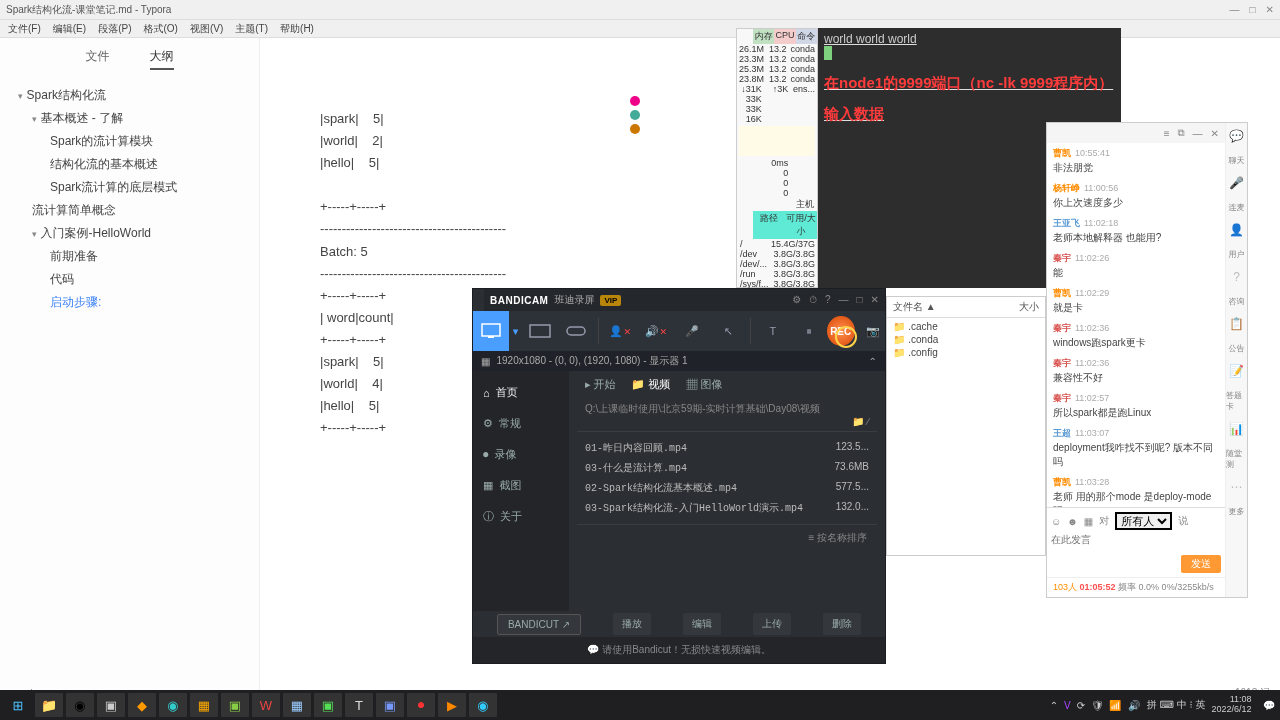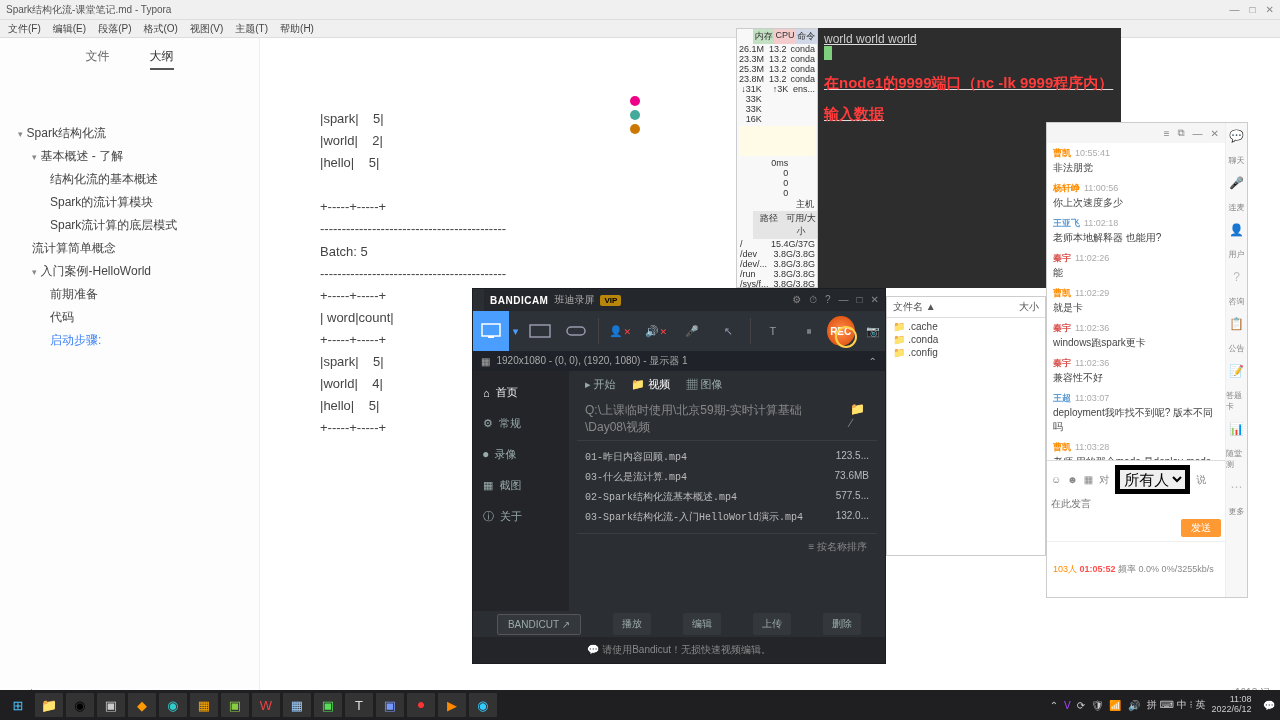--- a/index.html
+++ b/index.html
@@ -10,21 +10,21 @@
 .typora-title { height: 20px; background: #f0f0f0; border-bottom: 1px solid #ddd; font-size: 10px; padding: 2px 6px; color: #555; display: flex; align-items: center; }
 .typora-title .win-controls { margin-left: auto; display: flex; gap: 10px; color: #888; }
 .typora-menu { height: 18px; background: #f0f0f0; font-size: 10px; padding: 0 6px; display: flex; gap: 8px; color: #444; border-bottom: 1px solid #ddd; }
 .typora-menu span { padding: 2px 2px; }
 .typora-body { display: flex; height: calc(100% - 38px); }
 .sidebar { width: 260px; border-right: 1px solid #eee; background: #fdfdfd; padding-top: 6px; }
 .sidebar-tabs { display: flex; justify-content: center; gap: 40px; font-size: 12px; color: #666; padding: 4px 0; }
 .sidebar-tabs .active { color: #333; border-bottom: 2px solid #555; padding-bottom: 3px; }
 .outline { padding: 10px 6px; font-size: 12px; color: #444; }
 .outline div { padding: 3px 4px; cursor: pointer; white-space: nowrap; }
-.lvl0 { margin-left: 8px; margin-top: 38px; } .lvl1 { margin-left: 22px; } .lvl2 { margin-left: 40px; }
+.lvl0 { margin-left: 8px; } .lvl1 { margin-left: 22px; } .lvl2 { margin-left: 40px; }
 .outline .caret::before { content: "▸"; color: #888; margin-right: 4px; font-size: 9px; display:inline-block;}
 .outline .open::before { content: "▾"; }
 .outline .sel { color: #3b82f6; }
 
 .editor { flex: 1; padding: 10px 30px; font-family: Consolas, monospace; font-size: 13px; color: #444; white-space: pre; overflow: hidden; position: relative; }
 .gutter-strip { position:absolute; left:370px; top:28px; width:12px; height:250px; }
 .gutter-strip span{ display:block; width:10px;height:10px;border-radius:50%; margin-bottom:4px;}
 .bookmarks { position:absolute; left:365px; top:300px; font-size:9px; color:#888; transform: rotate(-90deg); transform-origin:left top;}
 .editor-content { margin-left: 30px; line-height: 1.7; }
 
@@ -65,21 +65,21 @@
 .bc-toolbar .sep{ width:1px; height:26px; background:#444; margin:0 4px;}
 .bc-toolbar .camera{ width:30px; text-align:center; color:#ccc;}
 .bc-info{ height:20px; background:#1f2228; display:flex; align-items:center; padding:0 8px; font-size:10px; color:#aaa;}
 .bc-body{ display:flex; height:calc(100% - 22px - 40px - 20px - 26px - 26px);}
 .bc-side{ width:96px; background:#232529; padding:6px 0;}
 .bc-side div{ padding:8px 10px; font-size:11px; color:#9aa; display:flex; align-items:center; gap:6px; cursor:pointer;}
 .bc-side div:first-child{ color:#eee;}
 .bc-main{ flex:1; background:#2b2e33; padding:0 8px;}
 .bc-tabs{ display:flex; gap:16px; padding:6px 8px; font-size:11px; color:#9aa;}
 .bc-tabs .on{ color:#fff;}
-.bc-path{ font-size:12px; color:#888; padding:4px 8px; border-bottom:1px solid #3a3d42; display:flex;}
+.bc-path{ font-size:10px; color:#888; padding:4px 8px; border-bottom:1px solid #3a3d42; display:flex;flex-direction:column;}
 .bc-path .folder{ margin-left:auto; color:#888;}
 .bc-files{ padding:6px 0;}
 .bc-files .row{ display:flex; padding:3px 8px; font-size:10px; color:#bbb;}
 .bc-files .row span:first-child{ flex:1;font-family:Liberation Mono, monospace;}
 .bc-sortbar{ text-align:right; font-size:10px; color:#888; padding:6px 10px; border-top:1px solid #3a3d42;}
 .bc-actions{ height:26px; display:flex; align-items:center; gap:0; padding:0 8px; }
 .bc-actions .ab{ flex:1; text-align:center; font-size:10px; color:#9aa; background:#34373c; margin:0 16px; padding:4px 0; border-radius:2px; cursor:pointer;}
 .bc-actions .bandicut{ flex:0 0 84px; border:1px solid #555; }
 .bc-footer{ height:26px; display:flex; align-items:center; justify-content:center; font-size:10px; color:#888; background:#232529;}
 
@@ -98,25 +98,25 @@
 .chat-msgs{ flex:1; overflow:hidden; padding:4px 6px;}
 .msg{ margin-bottom:6px;}
 .msg .u{ font-size:9px;}
 .msg .u .name{ color:#ff8c00; font-weight:bold;}
 .msg .u .name.blue{ color:#5b9bd5;}
 .msg .u .name.red{ color:#d9534f;}
 .msg .u .time{ color:#aaa; margin-left:4px;}
 .msg .t{ color:#444; font-size:10px; padding:1px 0;}
 .chat-input{ border-top:1px solid #ddd; padding:4px;}
 .chat-input-bar{ display:flex; gap:6px; align-items:center; color:#888; margin-bottom:3px;}
-.chat-input-bar select{ font-size:15px; border:5px solid #000000;}
+.chat-input-bar select{ font-size:11px; border:2px solid #000000;}
 .chat-input textarea{ width:100%; height:20px; border:none; resize:none; font-size:10px; color:#aaa;}
 .chat-send{ text-align:right;}
 .chat-send button{ background:#ff9933; border:none; color:#fff; font-size:10px; padding:2px 10px; border-radius:2px;}
-.chat-status{ font-size:9px; color:#888; padding:21px 6px; border-top:1px solid #eee;}
+.chat-status{ font-size:9px; color:#888; padding:3px 6px; border-top:1px solid #eee;}
 .chat-status .online{ color:#ff8c00;}
 .chat-status .timer{ color:#ff5050; font-weight:bold;}
 .chat-side{ width:22px; background:#f7f7f7; border-left:1px solid #eee; display:flex; flex-direction:column; align-items:center; padding-top:6px; gap:10px;}
 .chat-side .sic{ width:16px;height:16px; color:#bbb; font-size:12px; text-align:center;}
 .chat-side .sic.active{ color:#ff8c00;}
 .chat-side .lbl{ font-size:8px; color:#888;}
 
 
 .taskbar{ position:absolute; bottom:0; left:0; width:1280px; height:30px; background:#1f1f22; display:flex; align-items:center; padding:0 4px; gap:3px;}
 .taskbar .tb{ width:28px; height:24px; display:flex; align-items:center; justify-content:center; font-size:13px; border-radius:1px;}
@@ -149,22 +149,22 @@
   </div>
   <div class="typora-body">
     <div class="sidebar">
       <div class="sidebar-tabs">
         <span>文件</span>
         <span class="active">大纲</span>
       </div>
       <div class="outline" id="outline">
           <div class="lvl0 caret open">Spark结构化流</div>
           <div class="lvl1 caret open">基本概述 - 了解</div>
+          <div class="lvl2">Spark的流计算模块</div>
           <div class="lvl2">结构化流的基本概述</div>
-          <div class="lvl2">Spark的流计算模块</div>
           <div class="lvl2">Spark流计算的底层模式</div>
           <div class="lvl1">流计算简单概念</div>
           <div class="lvl1 caret open">入门案例-HelloWorld</div>
           <div class="lvl2">前期准备</div>
           <div class="lvl2">代码</div>
           <div class="lvl2 sel">启动步骤:</div>
         </div>
     </div>
     <div class="editor">
       <div class="bookmarks">Bookmarks</div>
@@ -265,21 +265,21 @@
           <span>0</span>
           <span></span>
         </div>
         <div>
           <span></span>
           <span>0</span>
           <span></span>
         </div>
       </div>
     <div style="text-align:right;font-size:9px;padding-right:3px;">主机</div>
-    <div class="sysmon-hdr" style="background:#e5e5e5;">
+    <div class="sysmon-hdr" style="background:#5eead4;">
       <span>路径</span>
       <span>可用/大小</span>
     </div>
     <div class="sysmon-disk" id="sysmon-disk">
         <div>
           <span>/</span>
           <span>15.4G/37G</span>
         </div>
         <div>
           <span>/dev</span>
@@ -476,20 +476,24 @@
           <div class="u"><span class="name">曹凯</span><span class="time">11:02:29</span></div>
           <div class="t">就是卡</div>
         </div>
         <div class="msg">
           <div class="u"><span class="name red">秦宇</span><span class="time">11:02:36</span></div>
           <div class="t">windows跑spark更卡</div>
         </div>
         <div class="msg">
           <div class="u"><span class="name red">秦宇</span><span class="time">11:02:36</span></div>
           <div class="t">兼容性不好</div>
+        </div>
+        <div class="msg">
+          <div class="u"><span class="name red">秦宇</span><span class="time">11:02:57</span></div>
+          <div class="t">所以spark都是跑Linux</div>
         </div>
         <div class="msg">
           <div class="u"><span class="name blue">王超</span><span class="time">11:03:07</span></div>
           <div class="t">deployment我咋找不到呢? 版本不同吗</div>
         </div>
         <div class="msg">
           <div class="u"><span class="name">曹凯</span><span class="time">11:03:28</span></div>
           <div class="t">老师   用的那个mode   是deploy-mode吗</div>
         </div>
       </div>

